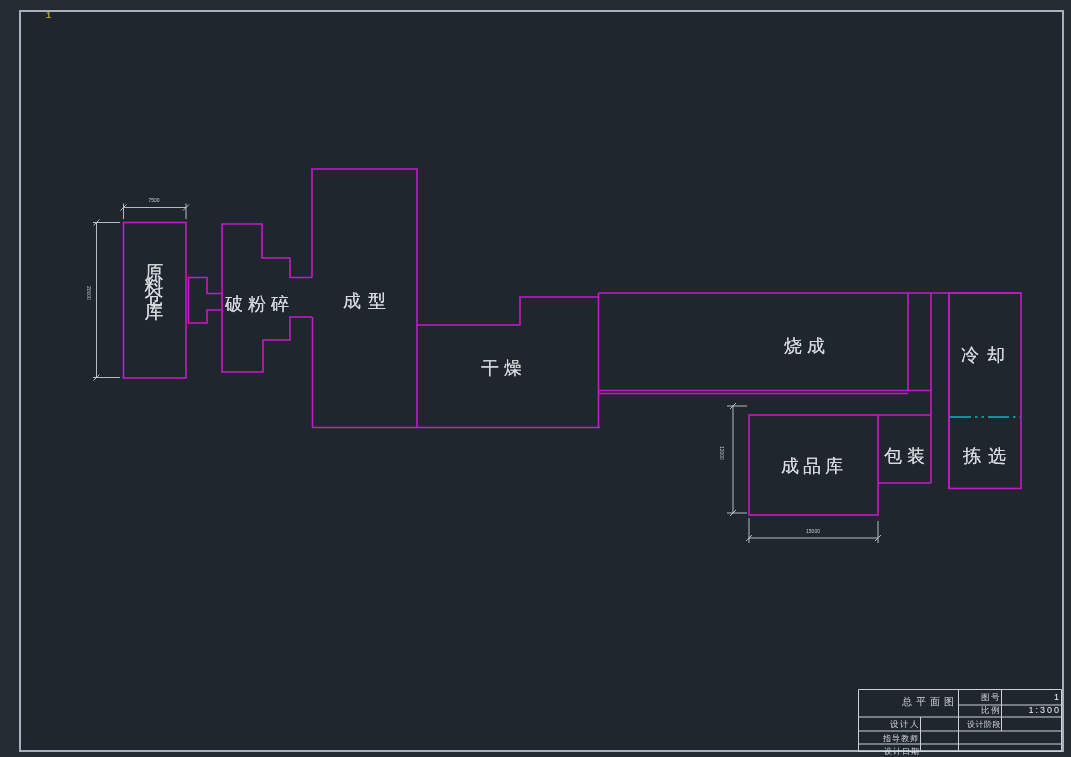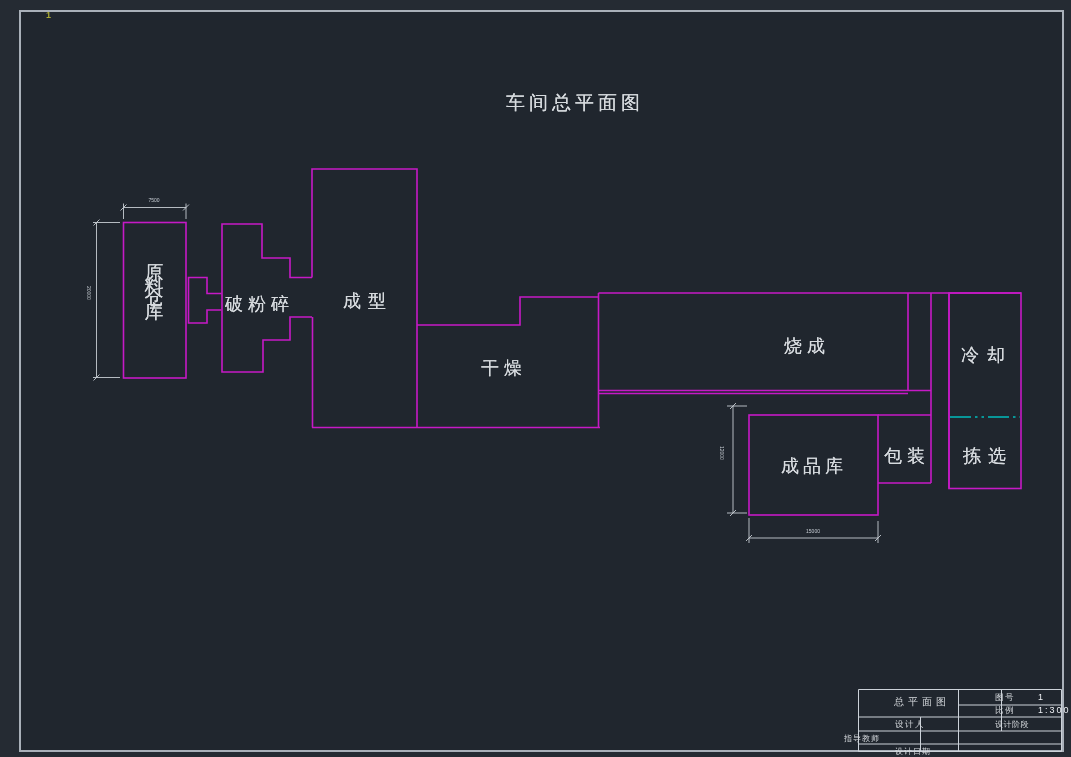--- a/index.html
+++ b/index.html
@@ -46,22 +46,21 @@
     color:var(--c-text);font-size:19px;letter-spacing:4px;white-space:nowrap;
     text-shadow:0 0 0.4px var(--c-text);
   }
   #sheet-marker{
     position:absolute;left:46px;top:10px;color:var(--c-marker);
     font-size:9px;font-weight:bold;
   }
   .tbcell{
     position:absolute;color:var(--c-text);font-size:8.5px;
     letter-spacing:1.5px;white-space:nowrap;overflow:hidden;
-    text-align:left;
-    padding-left:36px;
+    text-align:right;
   }
   .tbval{letter-spacing:2px;font-size:9px;color:#eef1f5;}
   .bold{font-weight:normal;}
 </style>
 </head>
 <body>
 
 <div id="canvas">
 
   <div class="frame"></div>
@@ -94,21 +93,20 @@
 
     <path class="dimline" d="M120,222.5 H93 M120,377.5 H93 M96.5,222.5 V377.5 M93.5,225.5 L99.5,219.5 M93.5,380.5 L99.5,374.5"></path>
 
     <path class="dimline" d="M747,406 H727 M747,513 H727 M733,406 V513 M730,409 L736,403 M730,516 L736,510"></path>
 
     <path class="dimline" d="M749,518 V543 M878,521 V543 M749,538 H878 M746,541 L752,535 M875,541 L881,535"></path>
 
     <path class="tbline" d="M858.5,689.5 H1061.5 V751.5 H858.5 Z M958.5,705 H1061.5 M858.5,717 H1061.5 M858.5,731 H1061.5 M858.5,744 H1061.5 M920.5,717 V751.5 M958.5,689.5 V751.5 M1001.5,689.5 V731"></path>
   </svg>
 
-  <div id="drawing-title">车间总平面图</div>
 
   <div class="lbl vertical" style="left:141px;top:249px;">原料仓库</div>
   <div class="lbl" style="left:225px;top:292px;">破粉碎</div>
   <div class="lbl" style="left:343px;top:289px;letter-spacing:7px;">成型</div>
   <div class="lbl" style="left:481px;top:356px;">干燥</div>
   <div class="lbl" style="left:784px;top:334px;">烧成</div>
   <div class="lbl" style="left:961px;top:343px;letter-spacing:8px;text-align:center;">冷却</div>
   <div class="lbl" style="left:963px;top:444px;letter-spacing:7px;">拣选</div>
   <div class="lbl" style="left:884px;top:444px;">包装</div>
   <div class="lbl" style="left:781px;top:454px;letter-spacing:4px;">成品库</div>
@@ -118,16 +116,16 @@
   <div class="dimtxt" style="left:795px;top:528px;width:36px;text-align:center;">15000</div>
   <div class="dimtxt vertical" style="left:719px;top:446px;">12000</div>
 
   <div class="tbcell" style="left:858px;top:695px;width:100px;font-size:10px;letter-spacing:4px;">总平面图</div>
   <div class="tbcell" style="left:959px;top:692px;width:42px;">图号</div>
   <div class="tbcell tbval" style="left:1002px;top:692px;width:59px;">1</div>
   <div class="tbcell" style="left:959px;top:705px;width:42px;">比例</div>
   <div class="tbcell tbval bold" style="left:1002px;top:705px;width:59px;">1:300</div>
   <div class="tbcell" style="left:859px;top:719px;width:61px;font-family:Liberation Serif, serif;">设计人</div>
   <div class="tbcell" style="left:959px;top:719px;width:42px;letter-spacing:0.5px;font-size:8px;">设计阶段</div>
-  <div class="tbcell" style="left:808px;top:733px;width:61px;letter-spacing:1px;font-size:8px;">指导教师</div>
+  <div class="tbcell" style="left:858px;top:733px;width:61px;letter-spacing:1px;font-size:8px;">指导教师</div>
   <div class="tbcell" style="left:859px;top:745.5px;width:61px;letter-spacing:1px;font-size:8px;">设计日期</div>
 
 </div>
 
 </body></html>

